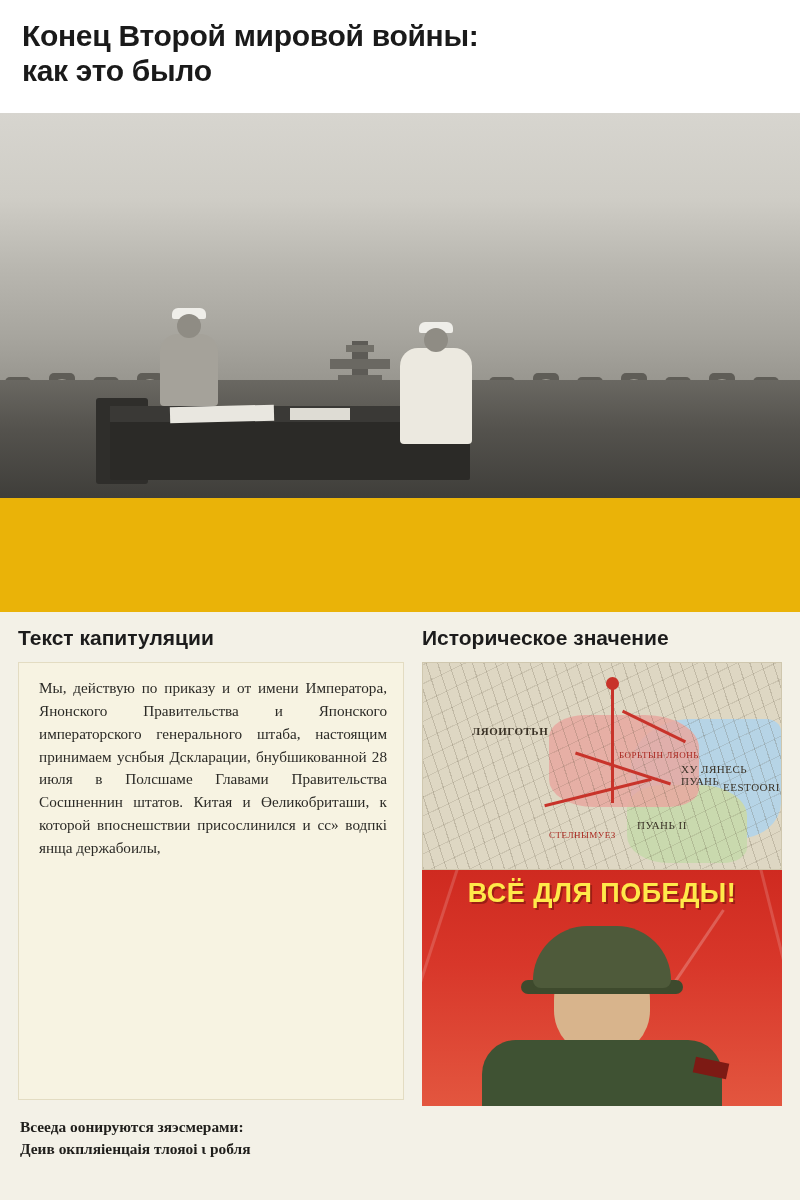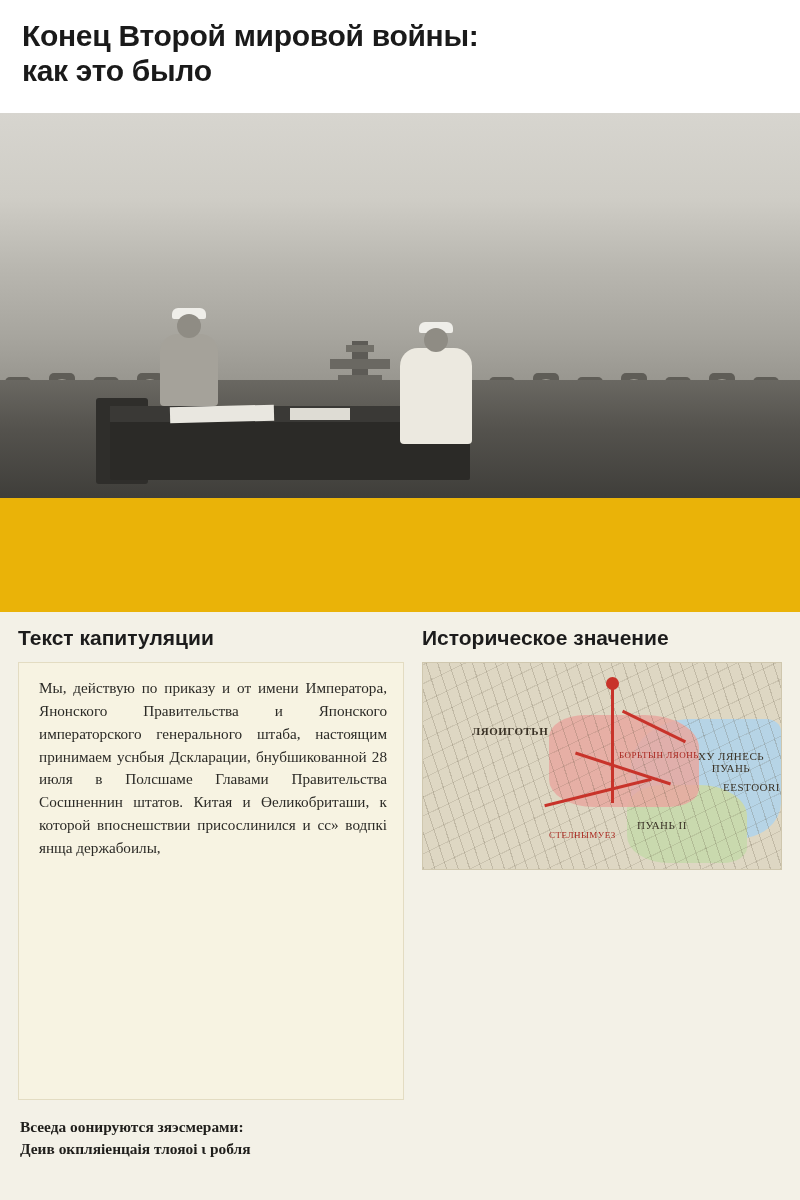--- a/index.html
+++ b/index.html
@@ -271,21 +271,21 @@
   .map-label {
     position: absolute;
     font-family: "Liberation Serif", serif;
     font-size: 11px;
     color: #3a3226;
     letter-spacing: .5px;
   }
   .map-label.red { color: #a8251d; font-size: 9px; margin-top: 17px; }
   .mlb1 { left: 36px; top: 62px; font-weight: bold; margin-left: 13px; }
   .mlb2 { left: 196px; top: 70px; }
-  .mlb3 { left: 258px; top: 87px; text-align: center; }
+  .mlb3 { left: 258px; top: 100px; }
   .mlb4 { left: 300px; top: 118px; }
   .mlb5 { left: 126px; top: 150px; }
   .mlb6 { left: 214px; top: 156px; }
 
   
   .poster {
     position: relative;
     width: 100%;
     height: 236px;
     background: linear-gradient(to bottom, #cf2a20 0%, #d8372a 40%, #e3563f 100%);
@@ -544,16 +544,28 @@
         <div class="map-dot"></div>
         <div class="map-label mlb1">ЛЯОИГОТЬН</div>
         <div class="map-label red mlb2">БОРЬТЫН ЛЯОНЬ</div>
         <div class="map-label mlb3">ХУ ЛЯНЕСЬ ПУАНЬ</div>
         <div class="map-label mlb4">ЕЕSТООRI</div>
         <div class="map-label red mlb5">СТЕЛНЫМУЕЗ</div>
         <div class="map-label mlb6">ПУАНЬ II</div>
       </div>
 
 
+      <div class="poster">
+        <div class="ray a"></div>
+        <div class="ray b"></div>
+        <div class="ray c"></div>
+        <div class="poster-head">ВСЁ ДЛЯ ПОБЕДЫ!</div>
+        <div class="helmet-brim"></div>
+        <div class="soldier-head"></div>
+        <div class="helmet"></div>
+        <div class="body-uni"></div>
+        <div class="collar-l"></div>
+
+      </div>
     </div>
 
   </div>
 </div>
 
 </body></html>

